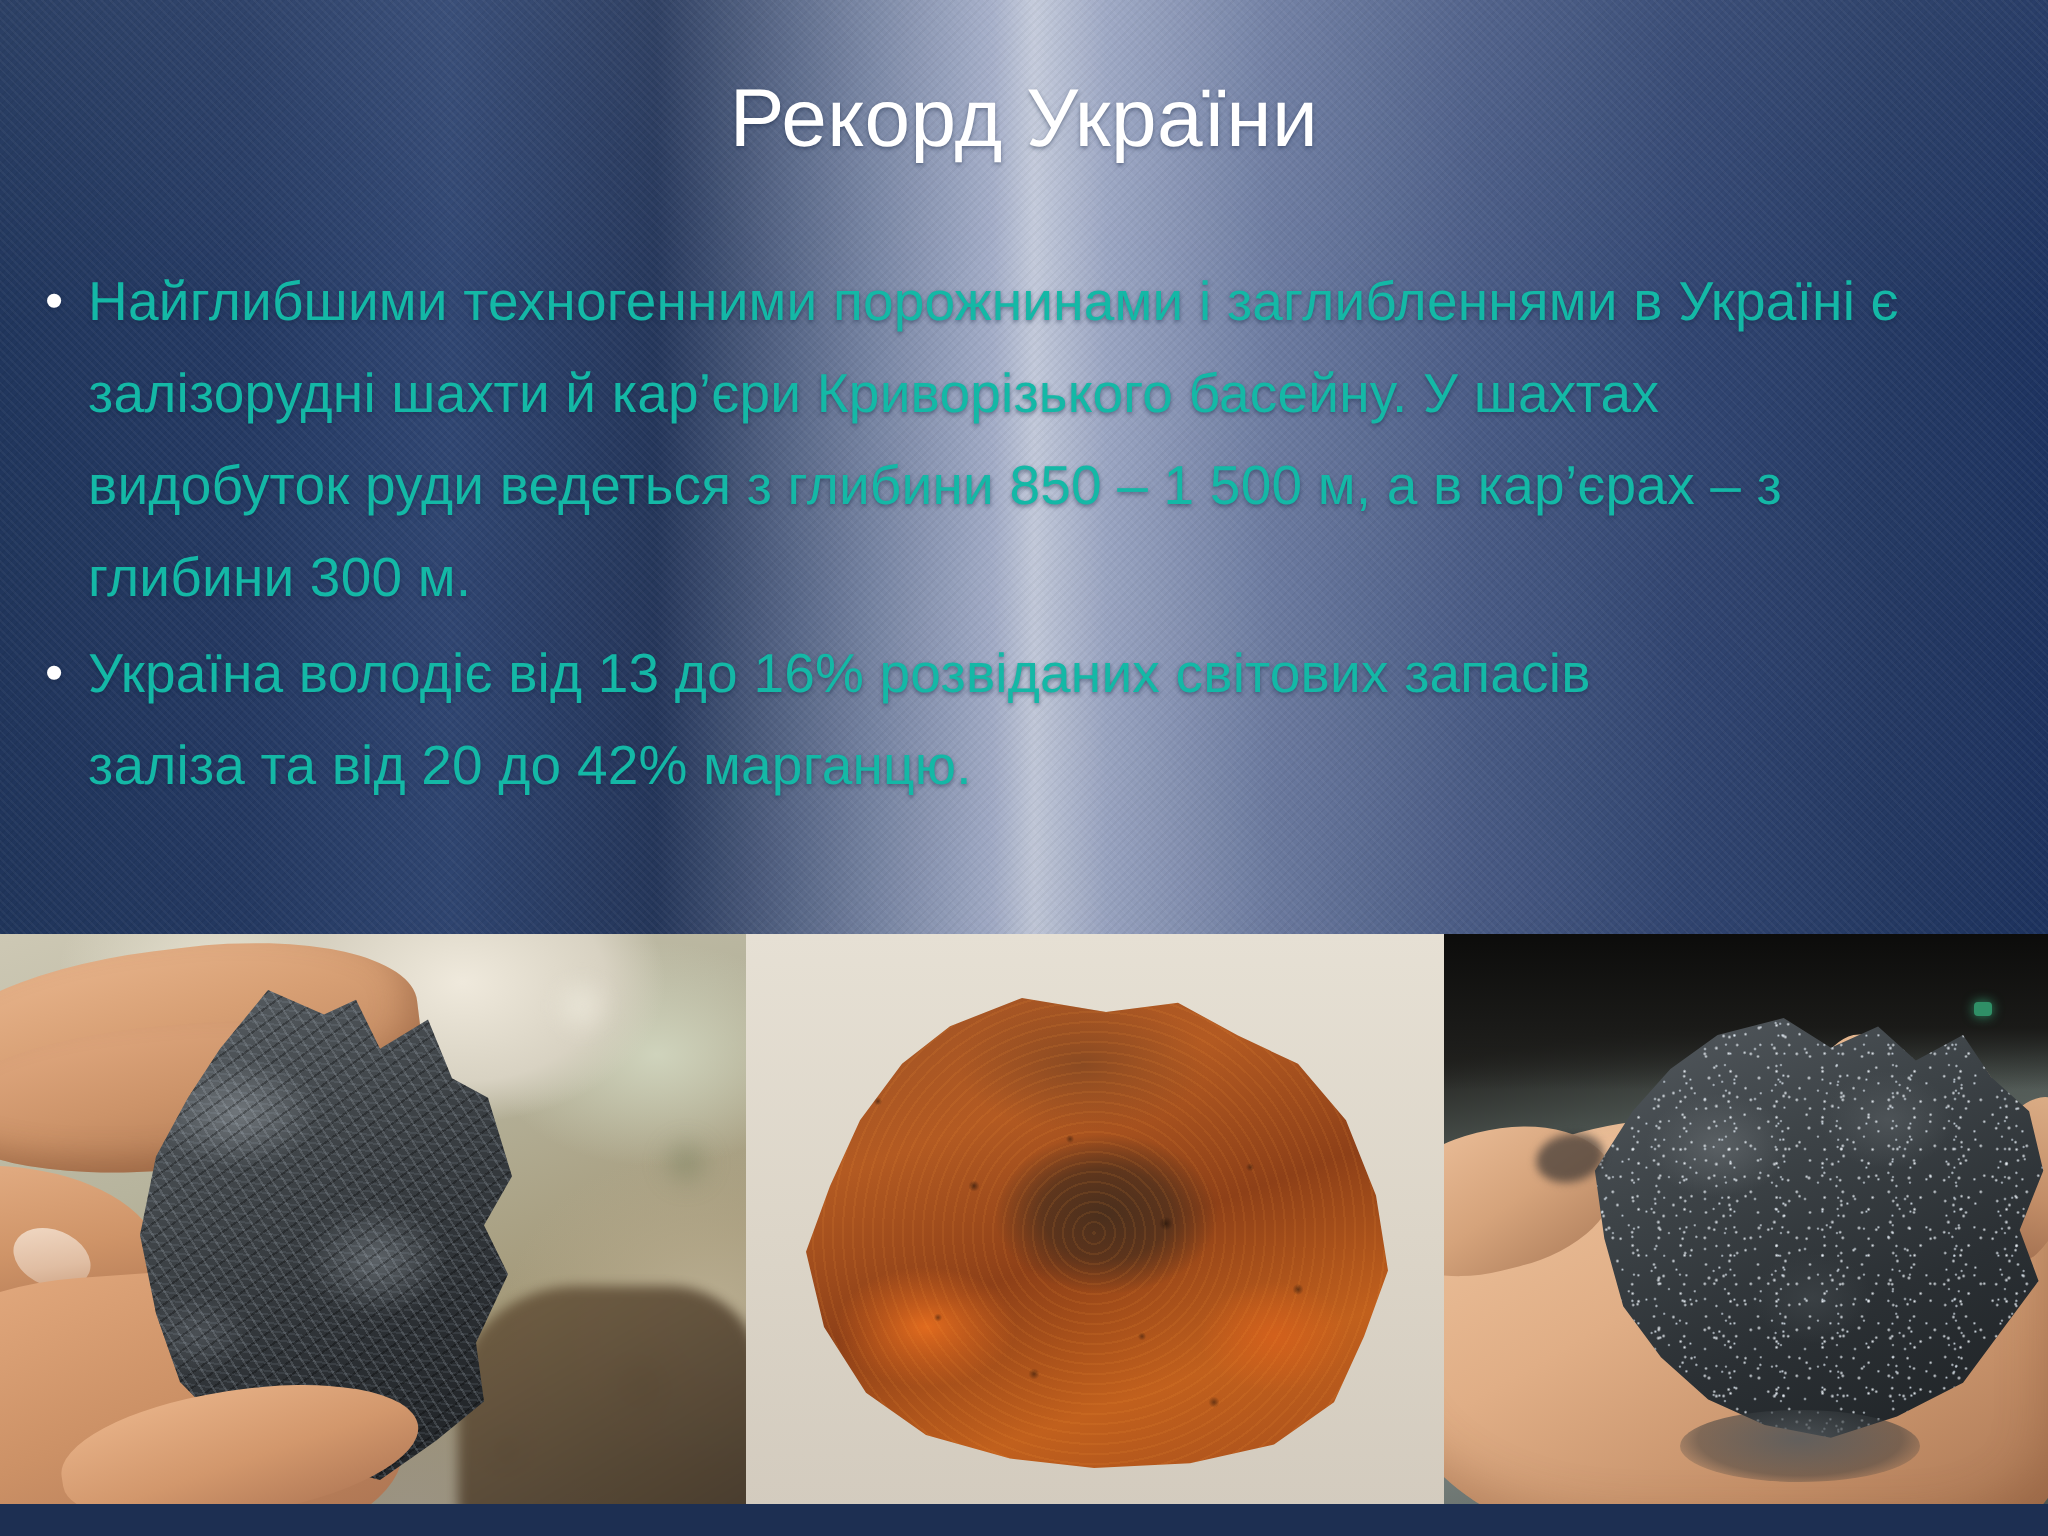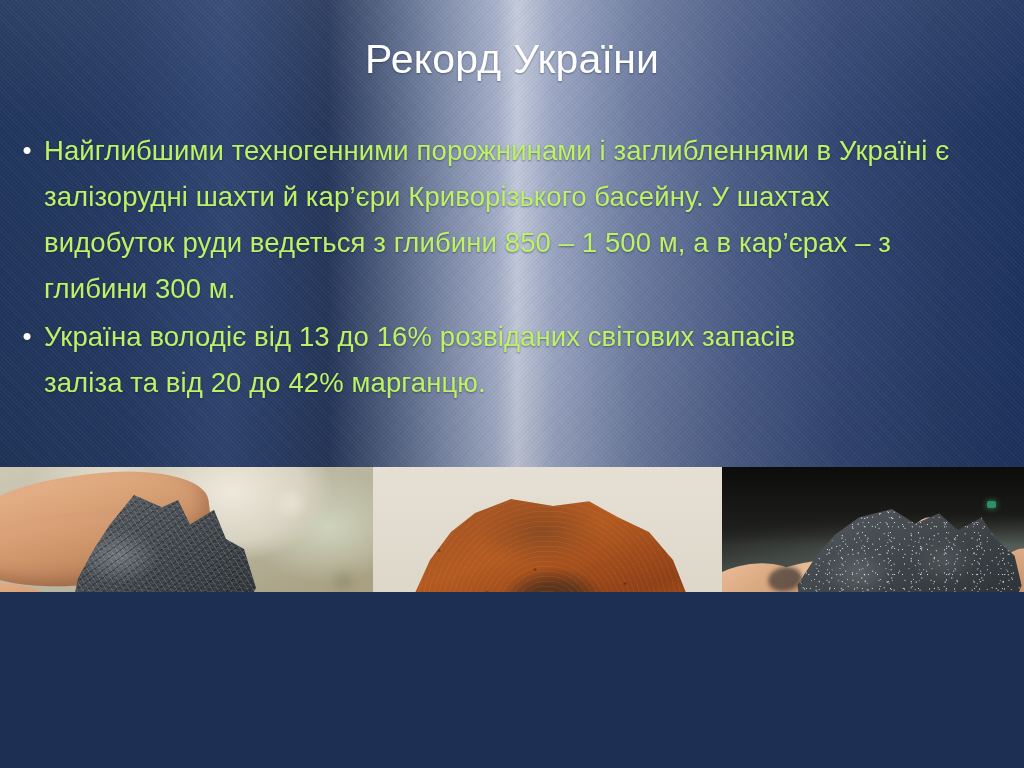--- a/index.html
+++ b/index.html
@@ -8,21 +8,21 @@
     width: 1024px;
     height: 768px;
     overflow: hidden;
     background: #1d2f52;
     font-family: "Liberation Sans", sans-serif;
   }
 
   #slide {
     position: relative;
     width: 1024px;
-    height: 592px;
+    height: 752px;
     overflow: hidden;
   }
 
   
   .bg-base {
     position: absolute;
     inset: 0;
     background:
       linear-gradient(to right,
         #20355c 0%,
@@ -117,21 +117,21 @@
     flex: 0 0 auto;
     width: 34px;
     text-align: center;
     color: #ffffff;
     font-size: 26px;
     line-height: 44px;
     text-shadow: 0 1px 2px rgba(20,35,65,0.5);
   }
   .bullet-text {
     flex: 1 1 auto;
-    color: #bef264;
+    color: #14b8a6;
     font-size: 27.5px;
     line-height: 46px;
     letter-spacing: 0.1px;
     text-shadow: 0 1px 2px rgba(20,35,65,0.5);
     padding-right: 40px;
   }
   .bullet-row.second .bullet-text { padding-right: 150px; }
 
   
   .photo-strip {

